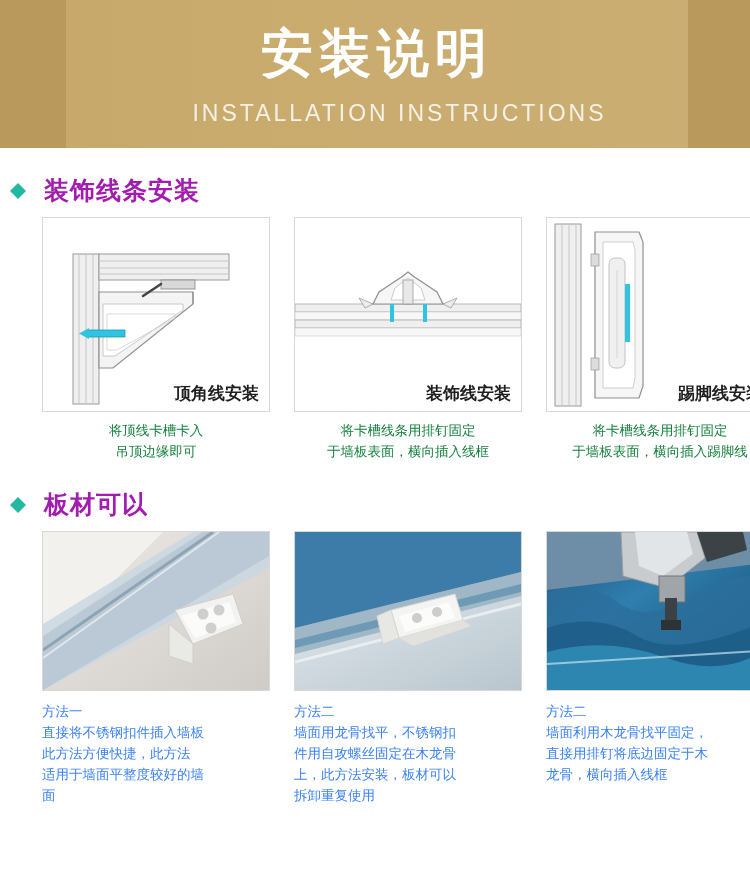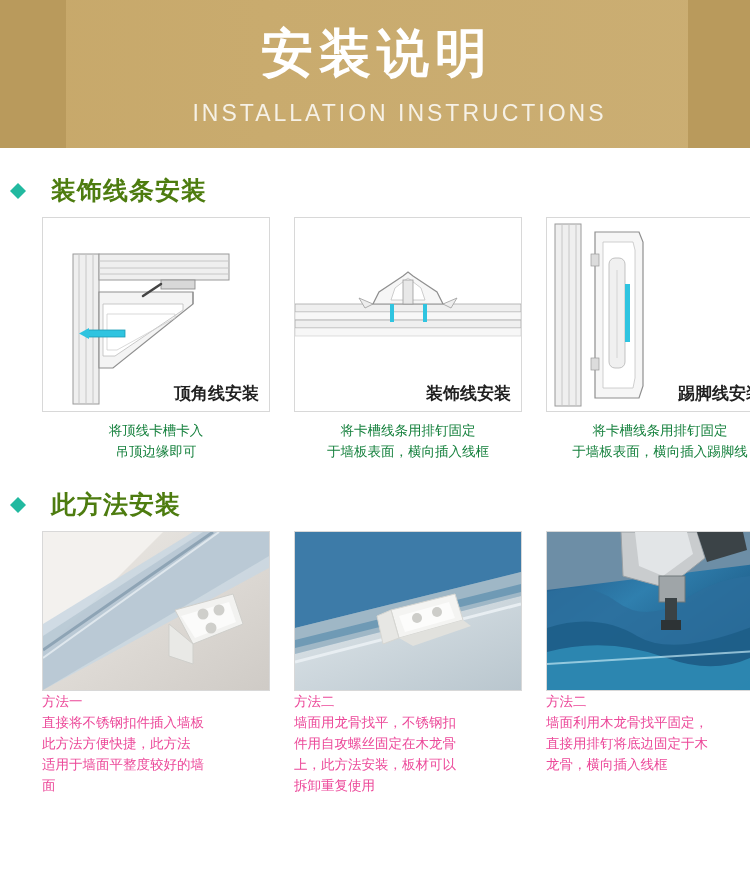--- a/index.html
+++ b/index.html
@@ -76,23 +76,23 @@
     content: "";
     position: absolute;
     left: -24px; top: -8px;
     width: 0; height: 0;
     border: 8px solid transparent;
     border-right-color: #22b9a0;
   }
   .section-head .sec-title {
     font-size: 25px;
     font-weight: bold;
-    color: #4d7c0f;
+    color: #a21caf;
     letter-spacing: 1px;
-    margin-left: 15px;
+    margin-left: 8px;
   }
 
   
   .row {
     display: flex;
     justify-content: space-between;
     padding: 0 18px;
     box-sizing: border-box;
     width: 750px;
   }
@@ -130,24 +130,24 @@
   
   .photo-box {
     width: 228px;
     height: 160px;
     border: 1px solid #d8d8d8;
     box-sizing: border-box;
     overflow: hidden;
     position: relative;
   }
   .photo-text {
-    margin-top: 0;
+    margin-top: 10px;
     font-size: 13.5px;
     line-height: 21px;
-    color: #ec4899;
+    color: #3b82f6;
     text-align: left;
   }
   .photo-text .ttl {
     display: block;
     font-weight: normal;
   }
 </style>
 </head>
 <body>
 
@@ -249,21 +249,21 @@
     </div>
     <div class="cap-text">
       <div>将卡槽线条用排钉固定</div>
       <div>于墙板表面，横向插入踢脚线</div>
     </div>
   </div>
 </div>
 
 <div class="section-head">
   <span class="diamond"></span>
-  <span class="sec-title">此方法安装</span>
+  <span class="sec-title">板材可以</span>
 </div>
 
 <div class="row">
 
   <div class="cell">
     <div class="photo-box">
       <svg width="226" height="158" viewBox="0 0 226 158">
         <defs>
           <linearGradient id="g1" x1="0" y1="0" x2="1" y2="1">
             <stop offset="0%" stop-color="#eceae6"></stop>

